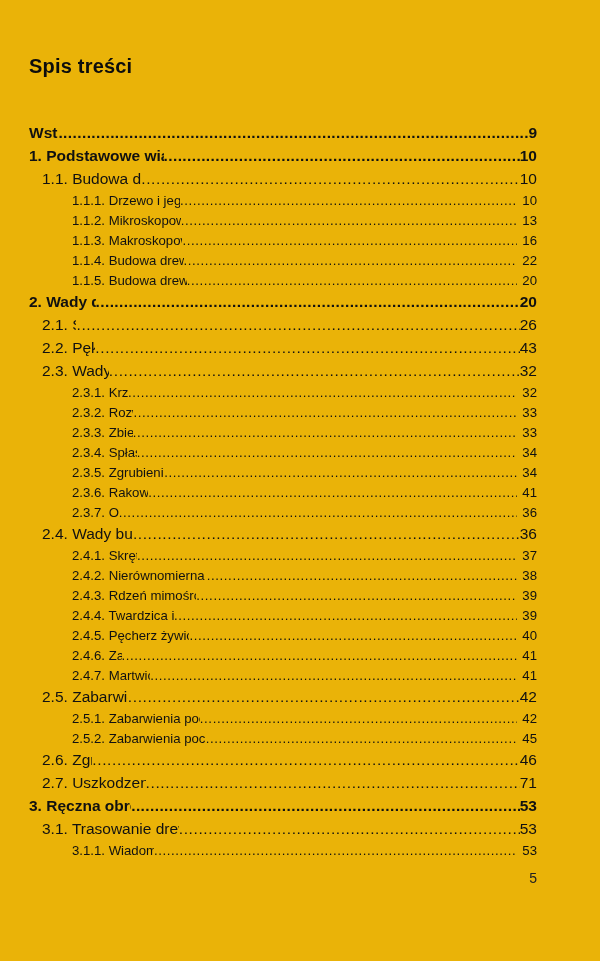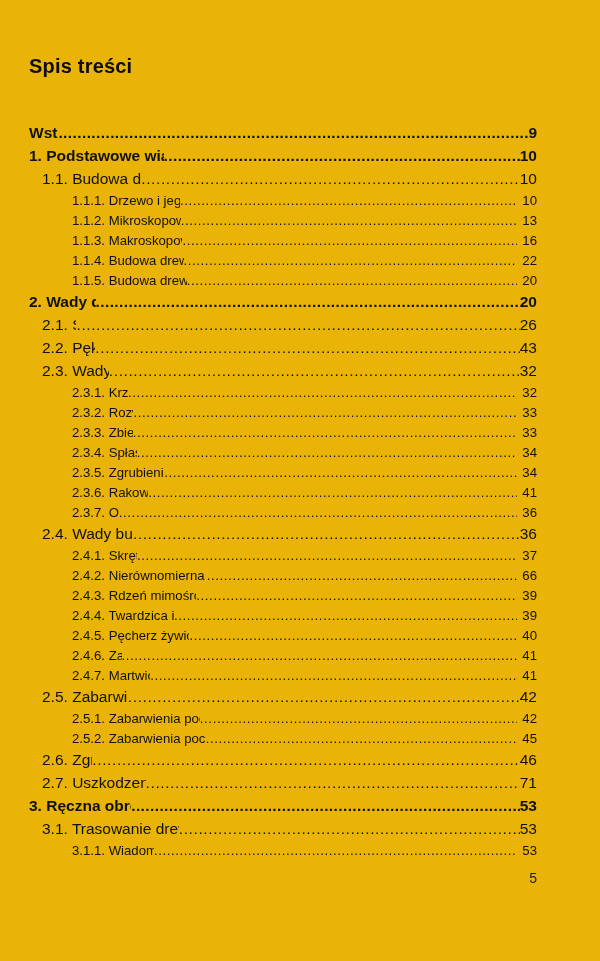--- a/index.html
+++ b/index.html
@@ -206,21 +206,21 @@
         <span class="page-num">36</span>
       </div>
       <div class="toc-entry lvl-3">
         <span class="label">2.4.1. Skręt włókien</span>
         <span class="leader"></span>
         <span class="page-num">37</span>
       </div>
       <div class="toc-entry lvl-3">
         <span class="label">2.4.2. Nierównomierna szerokość słojów rocznych</span>
         <span class="leader"></span>
-        <span class="page-num">66</span>
+        <span class="page-num">38</span>
       </div>
       <div class="toc-entry lvl-3">
         <span class="label">2.4.3. Rdzeń mimośrodowy i wielordzenność</span>
         <span class="leader"></span>
         <span class="page-num">39</span>
       </div>
       <div class="toc-entry lvl-3">
         <span class="label">2.4.4. Twardzica i drewno ciągliwe</span>
         <span class="leader"></span>
         <span class="page-num">39</span>

